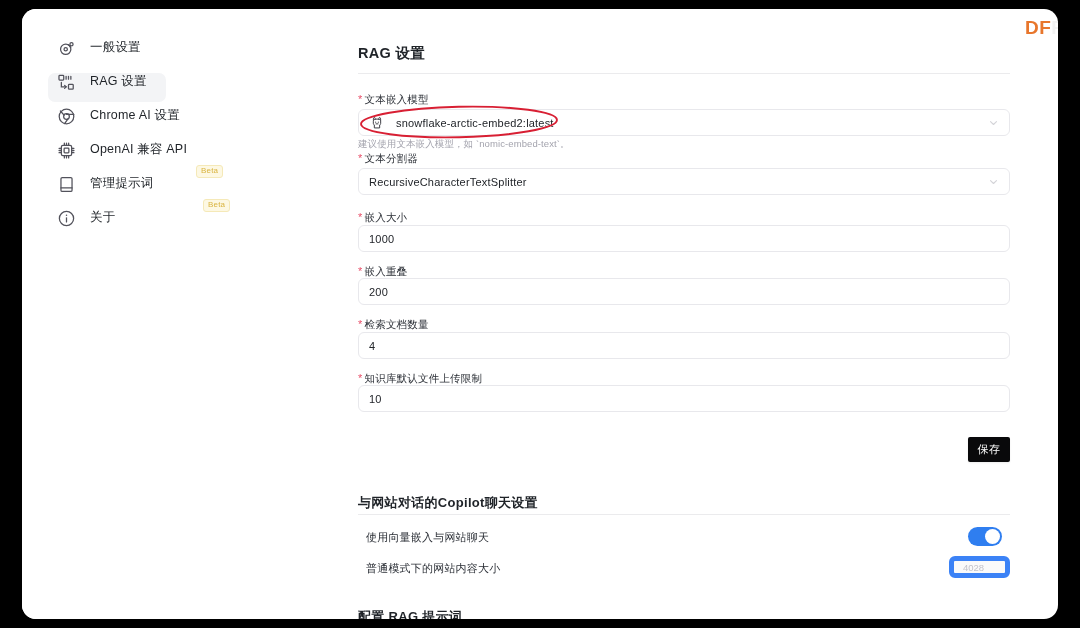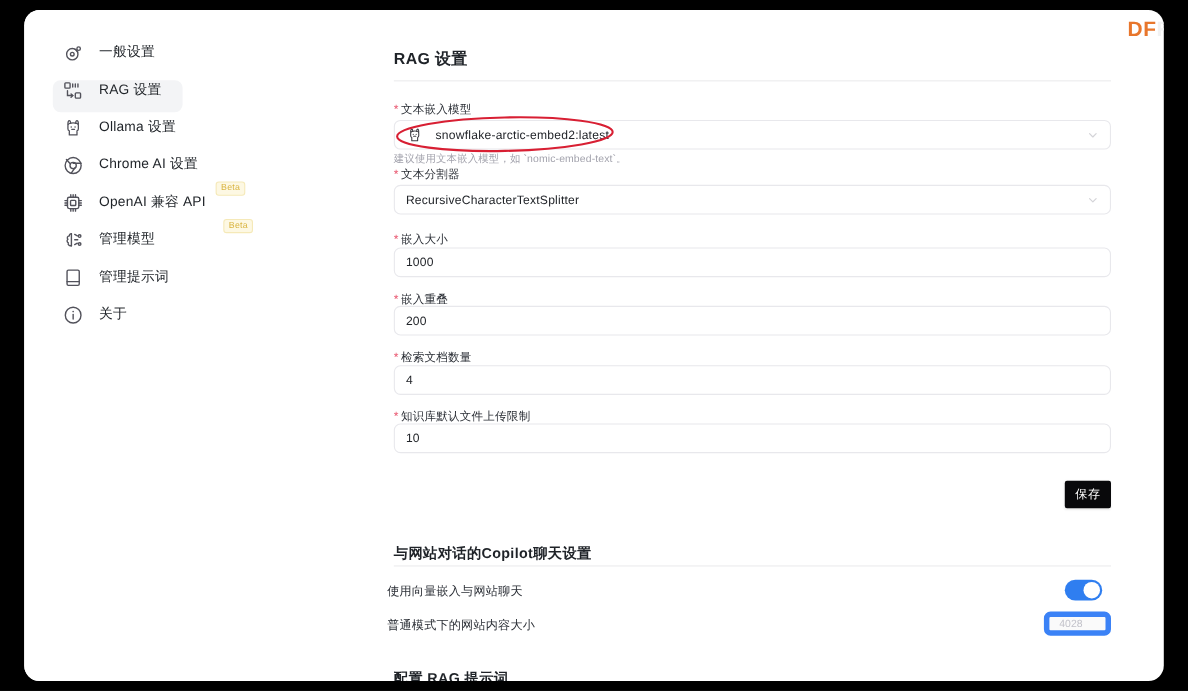--- a/index.html
+++ b/index.html
@@ -190,21 +190,21 @@
   #copilot-title {
     position: absolute;
     left: 46px; top: 474px;
     font-size: 13px;
     font-weight: bold;
     color: #1f2328;
     letter-spacing: 0.3px;
   }
   .row-label {
     position: absolute;
-    left: 40px;
+    left: 54px;
     font-size: 11px;
     color: #2b2f36;
     letter-spacing: 0.2px;
   }
   #toggle-vector {
     position: absolute;
     left: 656px; top: 518px;
     width: 34px; height: 19px;
     border-radius: 11px;
     background: #2f7ef0;
@@ -276,33 +276,20 @@
           <rect x="2.5" y="3" width="6" height="6" rx="1"></rect>
           <rect x="14.5" y="14.5" width="6" height="6" rx="1"></rect>
           <path d="M11.5 4.2v3.6M14.5 4.2v3.6M17.5 4.2v3.6"></path>
           <path d="M5.5 12v5.5h6"></path>
           <path d="M9.6 15.6l2 1.9-2 1.9"></path>
         </svg>
       </span>
       <span class="nav-label">RAG 设置</span>
     </div>
 
-    <div class="nav-item">
-      <span class="nav-icon">
-        <svg viewBox="0 0 24 24" fill="none" stroke="currentColor" stroke-width="1.5" stroke-linecap="round" stroke-linejoin="round">
-          <path d="M6 7.5c0-2.6.6-4.2 1.6-4.2 1 0 1.5 1.4 1.5 3.3"></path>
-          <path d="M18 7.5c0-2.6-.6-4.2-1.6-4.2-1 0-1.5 1.4-1.5 3.3"></path>
-          <path d="M6 8.6c0-1.6 2.7-2.7 6-2.7s6 1.1 6 2.7v4.2c0 1.3-.7 2-1.6 2.3v4.7H7.6v-4.7C6.7 14.8 6 14.1 6 12.8z"></path>
-          <circle cx="9.8" cy="10.6" r="0.9" fill="currentColor" stroke="none"></circle>
-          <circle cx="14.2" cy="10.6" r="0.9" fill="currentColor" stroke="none"></circle>
-          <path d="M10.4 13.4h3.2"></path>
-        </svg>
-      </span>
-      <span class="nav-label">Ollama 设置</span>
-    </div>
 
     <div class="nav-item wide">
       <span class="nav-icon">
         <svg viewBox="0 0 24 24" fill="none" stroke="currentColor" stroke-width="1.6" stroke-linecap="round">
           <circle cx="12" cy="12" r="9.2"></circle>
           <circle cx="12" cy="12" r="3.6"></circle>
           <path d="M21.2 9.3H12"></path>
           <path d="M8.9 10.2 4.3 5"></path>
           <path d="M14.1 14.6 9.6 21.1"></path>
         </svg>
@@ -317,32 +304,20 @@
           <rect x="9" y="9" width="6" height="6" rx="1"></rect>
           <path d="M9.3 2.6v2.9M12 2.6v2.9M14.7 2.6v2.9"></path>
           <path d="M9.3 18.5v2.9M12 18.5v2.9M14.7 18.5v2.9"></path>
           <path d="M2.6 9.3h2.9M2.6 12h2.9M2.6 14.7h2.9"></path>
           <path d="M18.5 9.3h2.9M18.5 12h2.9M18.5 14.7h2.9"></path>
         </svg>
       </span>
       <span class="nav-label">OpenAI 兼容 API</span>
     </div>
 
-    <div class="nav-item">
-      <span class="nav-icon">
-        <svg viewBox="0 0 24 24" fill="none" stroke="currentColor" stroke-width="1.6" stroke-linecap="round">
-          <path d="M10 4.4a2.4 2.4 0 0 0-2.4 2.4 2.4 2.4 0 0 0-1.7 4 2.5 2.5 0 0 0 .5 4.1 2.4 2.4 0 0 0 3.6 2.8"></path>
-          <path d="M10 4.4v14.2"></path>
-          <path d="M13.8 5.2l3 1.6M13.8 11.3h3.5M13.8 16.9l3-1.6"></path>
-          <path d="M19.4 5.6a1.5 1.5 0 1 0 0 3 1.5 1.5 0 0 0 0-3z"></path>
-          <path d="M19.4 14.7a1.5 1.5 0 1 0 0 3 1.5 1.5 0 0 0 0-3z"></path>
-        </svg>
-      </span>
-      <span class="nav-label">管理模型</span>
-    </div>
 
 
     <div class="nav-item">
       <span class="nav-icon">
         <svg viewBox="0 0 24 24" fill="none" stroke="currentColor" stroke-width="1.6" stroke-linecap="round">
           <rect x="5" y="3.2" width="14" height="17.6" rx="1.6"></rect>
           <path d="M5 16.4h14"></path>
         </svg>
       </span>
       <span class="nav-label">管理提示词</span>

